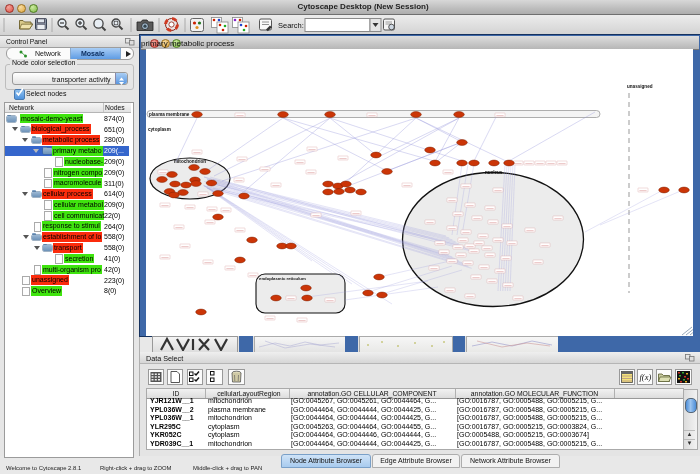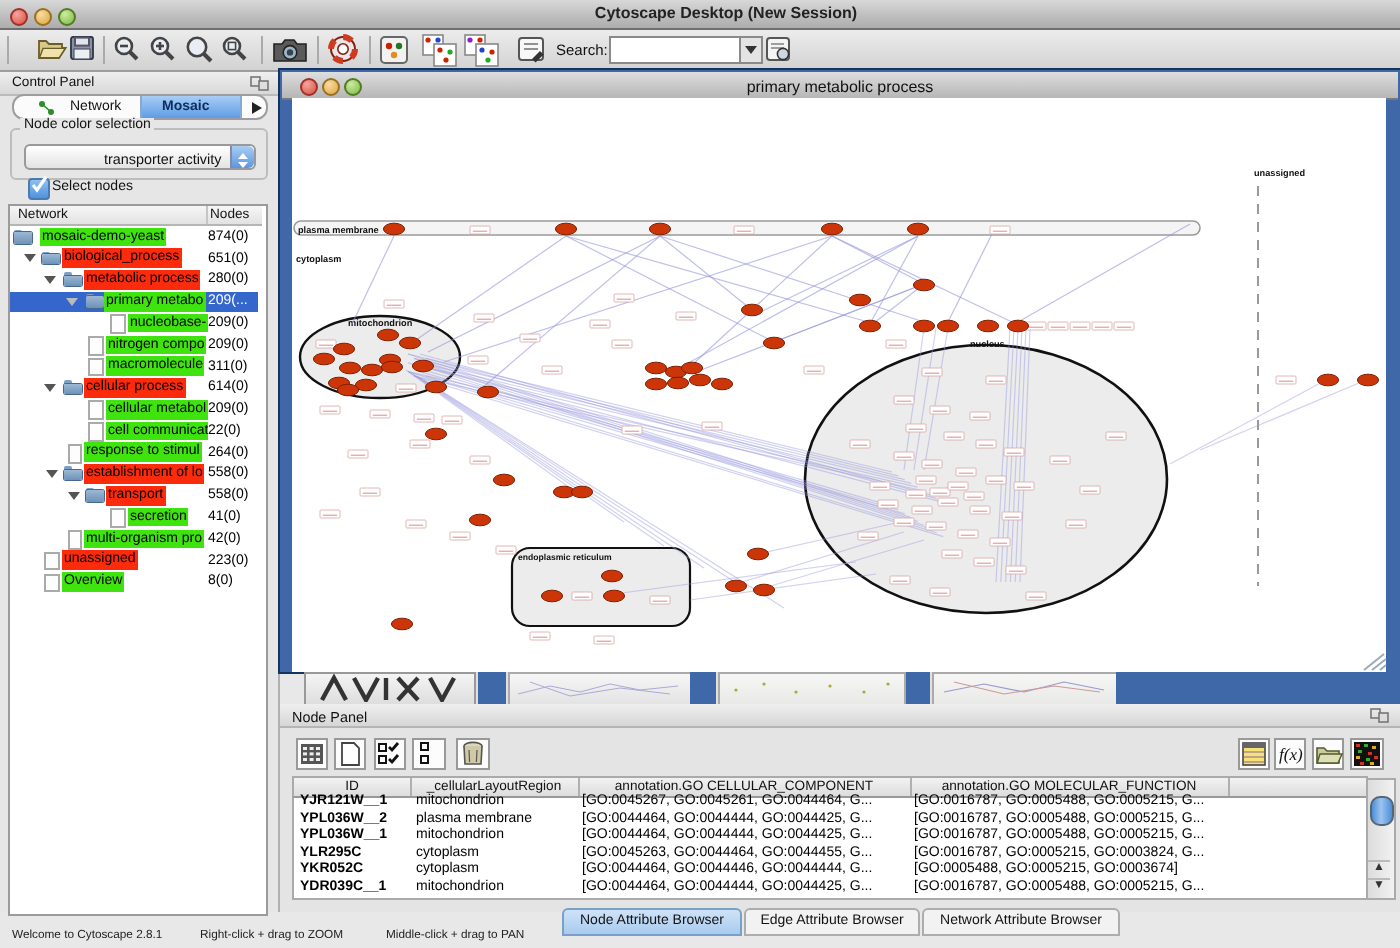--- a/index.html
+++ b/index.html
@@ -225,21 +225,21 @@
     <div style="position:absolute;left:22px;top:286.7px;width:5.6px;height:7.6px;background:#fdfdfd;border:0.6px solid #aaa;"></div>
     <div style="position:absolute;left:31px;top:286.1px;height:9.8px;line-height:9.8px;background:#3fe40e;font-size:7px;color:#000;padding:0 1px;white-space:nowrap;overflow:hidden;max-width:71px;">Overview</div>
     <div style="position:absolute;left:104px;top:286.3px;height:9.8px;line-height:9.8px;font-size:7px;color:#000;white-space:nowrap;">8(0)</div>
 </div>
 
 <div class="abs" style="left:140px;top:35px;width:560px;height:301px;background:#3e68a8;outline:1px solid #16325e;">
   <div class="abs" style="left:1px;top:1px;width:558px;height:13px;background:linear-gradient(#dedede,#b6b6b6);border-bottom:1px solid #777;">
     <div class="abs" style="left:9px;top:3px;width:7px;height:7px;border-radius:50%;background:radial-gradient(circle at 35% 30%,#f2a59d,#dd4f41);border:0.5px solid #a03028;"></div>
     <div class="abs" style="left:20px;top:3px;width:7px;height:7px;border-radius:50%;background:radial-gradient(circle at 35% 30%,#f7dca2,#dfa63c);border:0.5px solid #9a7020;"></div>
     <div class="abs" style="left:31px;top:3px;width:7px;height:7px;border-radius:50%;background:radial-gradient(circle at 35% 30%,#cdeba0,#7db844);border:0.5px solid #4f7d22;"></div>
-    <div class="abs" style="left:0;top:2.5px;width:558px;text-align:center;font-size:8px;color:#111;">primary metabolic process</div>
+    <div class="abs" style="left:0;top:2.5px;width:558px;text-align:left;font-size:8px;color:#111;">primary metabolic process</div>
   </div>
   <svg class="abs" style="left:6px;top:14px;background:#fff;" width="547" height="287" viewBox="0 0 547 287">
 <rect x="1" y="61.5" width="453" height="7" rx="3.5" fill="#f4f4f4" stroke="#9a9a9a" stroke-width="0.8"></rect>
       <text x="3" y="67.3" font-size="4.6" font-weight="bold" fill="#111">plasma membrane</text>
       <text x="2" y="82" font-size="4.6" font-weight="bold" fill="#111">cytoplasm</text>
       <text x="481" y="39" font-size="4.6" font-weight="bold" fill="#111">unassigned</text>
       <line x1="483" y1="44" x2="483" y2="244" stroke="#999" stroke-width="1" stroke-dasharray="5,4"></line>
       <ellipse cx="44" cy="129.5" rx="40" ry="20.5" fill="#ececec" stroke="#111" stroke-width="1.2"></ellipse>
       <text x="28" y="114" font-size="4.6" font-weight="bold" fill="#111">mitochondrion</text>
       <ellipse cx="347" cy="190.5" rx="90.5" ry="67" fill="#ececec" stroke="#111" stroke-width="1.3"></ellipse>
@@ -579,21 +579,21 @@
           <path d="M5,9 L25,5 L45,9 L65,4 L85,8" stroke="#99c"></path>
           <path d="M10,4 L35,10 L60,6 L83,9" stroke="#c99"></path>
         </g>
       </svg>
   </div>
   <div class="abs" style="left:406px;top:0;width:142px;height:16px;background:#3e68a8;"></div>
 </div>
 
 <div class="abs" style="left:140px;top:352px;width:560px;height:104px;background:#e4e4e4;">
   <div class="abs" style="left:0;top:0;width:560px;height:11px;background:linear-gradient(#efefef,#d6d6d6);border-bottom:1px solid #b5b5b5;">
-    <div class="abs" style="left:6px;top:1.5px;font-size:7.2px;color:#111;">Node Panel</div>
+    <div class="abs" style="left:6px;top:1.5px;font-size:7.2px;color:#111;">Data Select</div>
     <svg class="abs" style="left:545px;top:1.5px;" width="11" height="8">
         <rect x="0.5" y="0.5" width="4.5" height="4.5" fill="none" stroke="#777" stroke-width="0.8"></rect>
         <rect x="4.5" y="2.5" width="4.5" height="4.5" fill="#ddd" stroke="#777" stroke-width="0.8"></rect>
       </svg>
   </div>
 
   <svg class="abs" style="left:8px;top:17px;" width="110" height="17" viewBox="0 0 110 17">
     <g>
       <rect x="0.5" y="0.5" width="15" height="15" fill="#fcfcfc" stroke="#999"></rect>
         <rect x="2.5" y="3" width="11" height="10" fill="#555"></rect>

